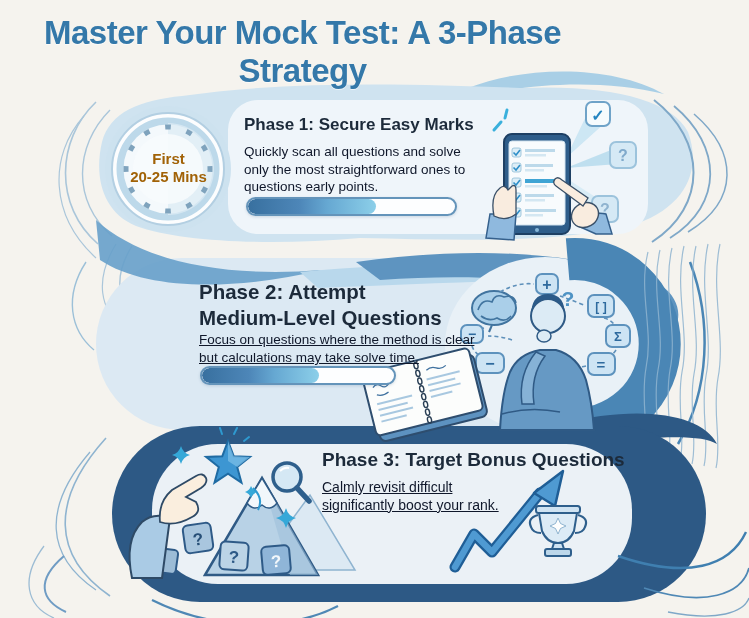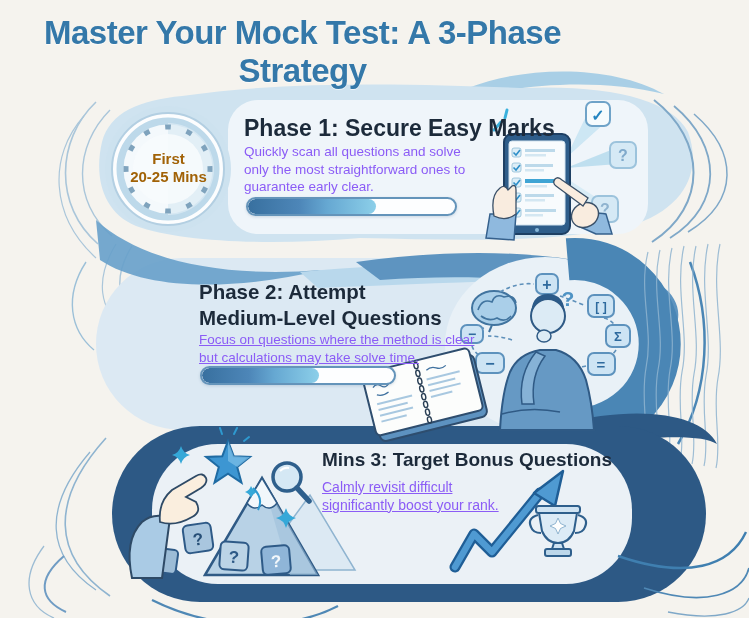--- a/index.html
+++ b/index.html
@@ -2,24 +2,24 @@
 <html><head>
 <meta charset="utf-8">
 <style>
   html,body{margin:0;padding:0;background:#e8e6e0;font-family:"Liberation Sans",sans-serif;}
   .canvas{position:relative;width:749px;height:618px;margin:0 auto;background:#f5f3ee;overflow:hidden;}
   .layer{position:absolute;left:0;top:0;width:749px;height:618px;}
   .abs{position:absolute;}
   .title{left:0;top:14px;width:605px;text-align:center;font-size:33px;font-weight:bold;
          letter-spacing:-0.5px;color:#3478a9;text-shadow:0 1px 0 rgba(255,255,255,.6);}
   .phase-heading{font-weight:bold;color:#1c2a3a;white-space:nowrap;}
-  .h1{left:244px;top:115px;font-size:23px;}
+  .h1{left:244px;top:115px;font-size:17px;}
   .h2{left:199px;top:279px;font-size:20.5px;line-height:26px;}
   .h3{left:322px;top:449px;font-size:19px;}
-  .phase-body{color:#8b5cf6;}
+  .phase-body{color:#0f172a;}
   .b1{left:244px;top:143px;font-size:13.5px;line-height:17.5px;}
   .b2{left:199px;top:331px;font-size:13.5px;line-height:18px;text-decoration:underline;}
   .b3{left:322px;top:479px;font-size:14px;line-height:17.5px;text-decoration:underline;}
   .phase-body div{white-space:nowrap;}
   .clock-label{left:103px;top:150px;width:131px;text-align:center;font-weight:bold;
                font-size:15px;line-height:18px;color:#a16207;}
   .bar{height:15px;background:#fdfeff;border:2px solid #6494ba;border-radius:12px;
        box-shadow:0 1px 3px rgba(40,80,120,.18);overflow:hidden;}
   .bar1{left:246px;top:197px;width:207px;}
   .bar2{left:200px;top:366px;width:192px;}
@@ -301,37 +301,37 @@
 
 <div class="abs clock-label">
   <div>First</div>
   <div>20-25 Mins</div>
 </div>
 
 <div class="abs phase-heading h1">Phase 1: Secure Easy Marks</div>
 <div class="abs phase-body b1">
   <div>Quickly scan all questions and solve</div>
   <div>only the most straightforward ones to</div>
-  <div>guarantee early clear.</div>
+  <div>questions early points.</div>
 </div>
 <div class="abs bar bar1">
   <div class="bar-fill" style="width: 62%;"></div>
 </div>
 
 <div class="abs phase-heading h2">
   <div>Phase 2: Attempt</div>
   <div>Medium-Level Questions</div>
 </div>
 <div class="abs phase-body b2">
   <div>Focus on questions where the method is clear</div>
   <div>but calculations may take solve time.</div>
 </div>
 <div class="abs bar bar2">
   <div class="bar-fill" style="width: 61%;"></div>
 </div>
 
-<div class="abs phase-heading h3">Mins 3: Target Bonus Questions</div>
+<div class="abs phase-heading h3">Phase 3: Target Bonus Questions</div>
 <div class="abs phase-body b3">
   <div>Calmly revisit difficult</div>
   <div>significantly boost your rank.</div>
 </div>
 
 </div>
 
 </body></html>

